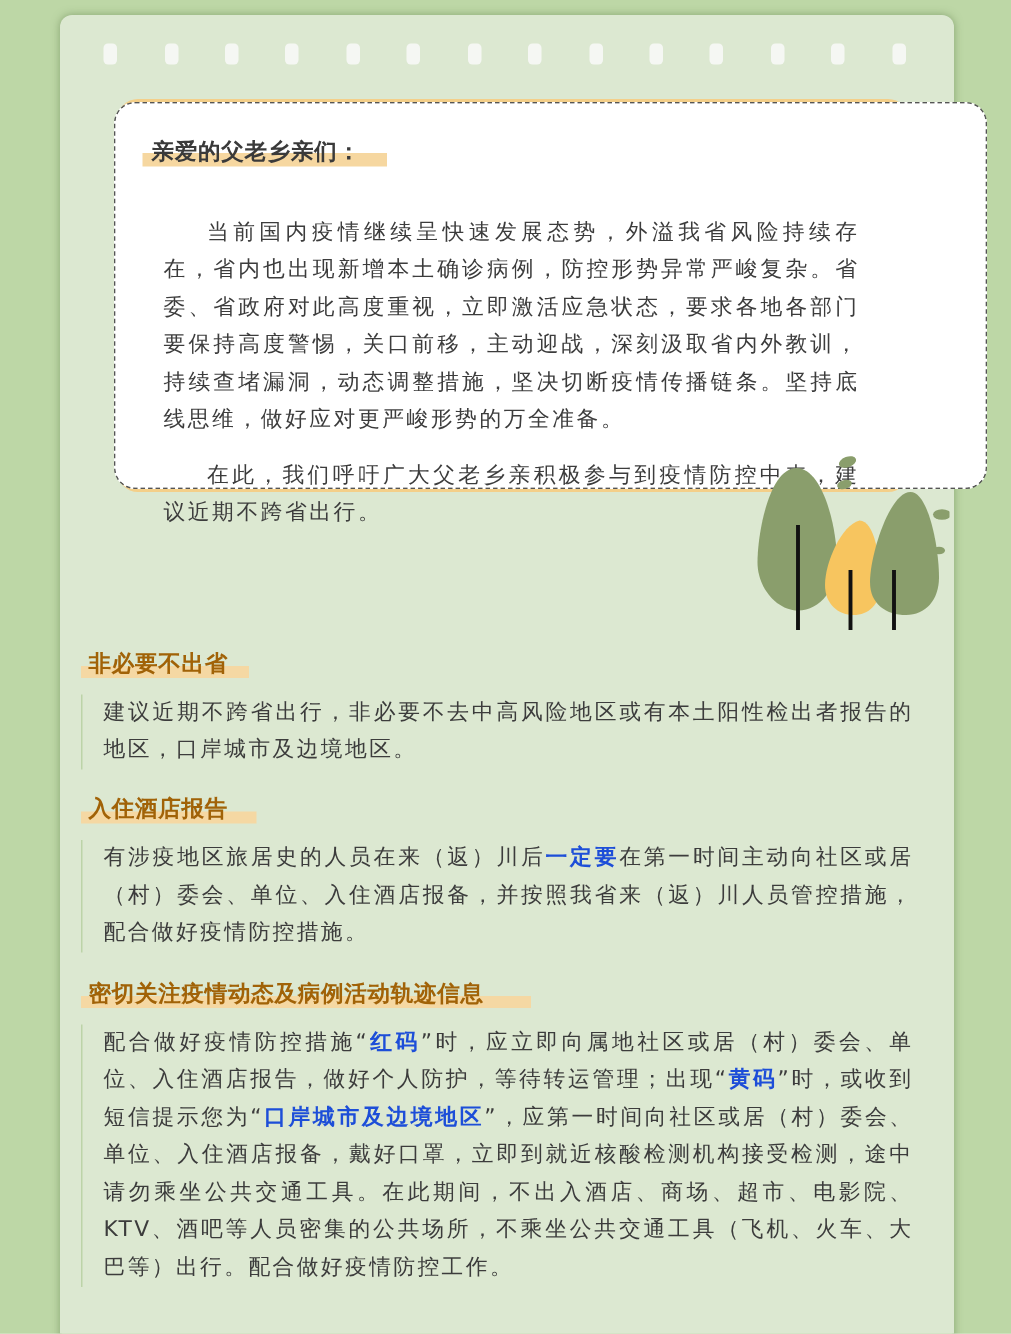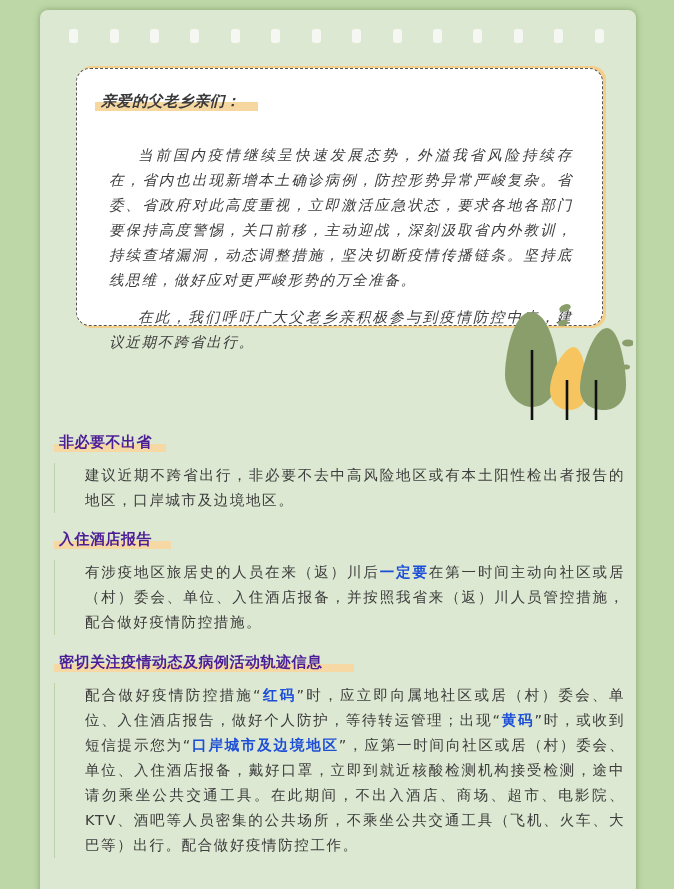--- a/index.html
+++ b/index.html
@@ -18,24 +18,23 @@
   .holes { position:absolute; top:19px; left:0; width:100%; height:14px; }
   .hole {
     position:absolute; top:0; width:9px; height:14px;
     background:#f5f7f3; border-radius:3px;
   }
   .letter-shadow {
     position:absolute; left:38px; top:56px; width:528px; height:262px;
     background:#f4cf89; border-radius:14px;
   }
   .letter {
-    position:absolute; left:36px; top:58px; width:527px; height:258px;
+    position:absolute; left:36px; top:58px; width:582px; height:258px;
     background:#ffffff; border:1px dashed #555; border-radius:14px;
     box-sizing:border-box;
-    font-style:italic;
   }
   .greeting {
     position:absolute; left:20px; top:23px;
     font-size:15px; font-weight:bold; color:#3a3a3a; letter-spacing:0.5px;
     padding:0 4px;
   }
   .greeting-hl {
     position:absolute; left:18px; top:33px; width:163px; height:9px;
     background:#f6d7a0;
   }
@@ -45,24 +44,24 @@
   }
   .letter-body p { margin:12px; text-indent:2em; text-align:justify; }
   .trees { position:absolute; left:463px; top:290px; width:130px; height:120px; }
   .section { position:absolute; left:14px; width:570px; }
   .sec-title-wrap { position:relative; height:24px; }
   .sec-title-hl {
     position:absolute; left:0; top:11px; height:8px; background:#f6d7a0; opacity:0.95;
   }
   .sec-title {
     position:absolute; left:5px; top:0;
-    font-size:15px; font-weight:bold; color:#4c1d95; letter-spacing:0.5px;text-align:center;
+    font-size:15px; font-weight:bold; color:#a16207; letter-spacing:0.5px;text-align:center;
   }
   .sec-body {
-    margin-top:6px; margin-left:0; padding-left:30px;
+    margin-top:6px; margin-left:0; padding-left:14px;
     border-left:1px solid #bcd3a8;
     font-size:14.5px; line-height:25px; color:#3c3c3c; letter-spacing:1.6px;
     text-align:justify; width:540px;
   }
   .sec-body b { color:#1d4ed8; }
 </style>
 </head>
 <body>
 
 <div class="card">

